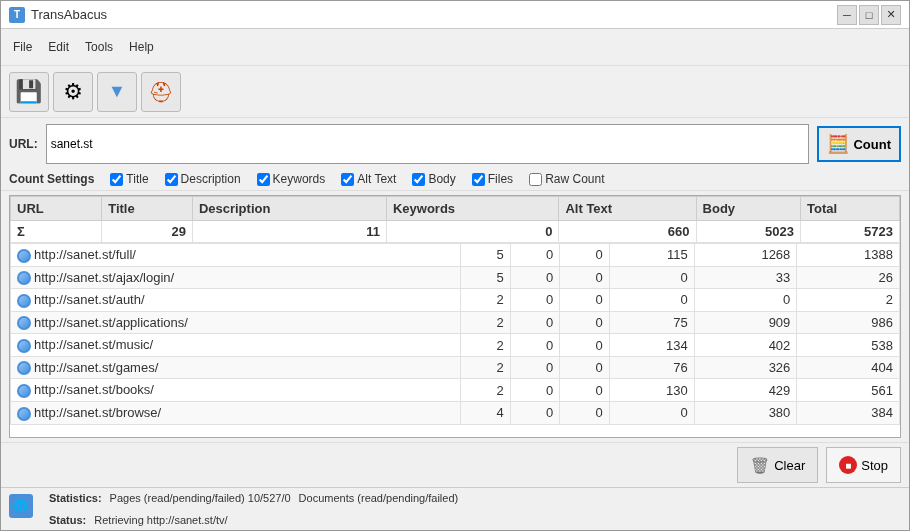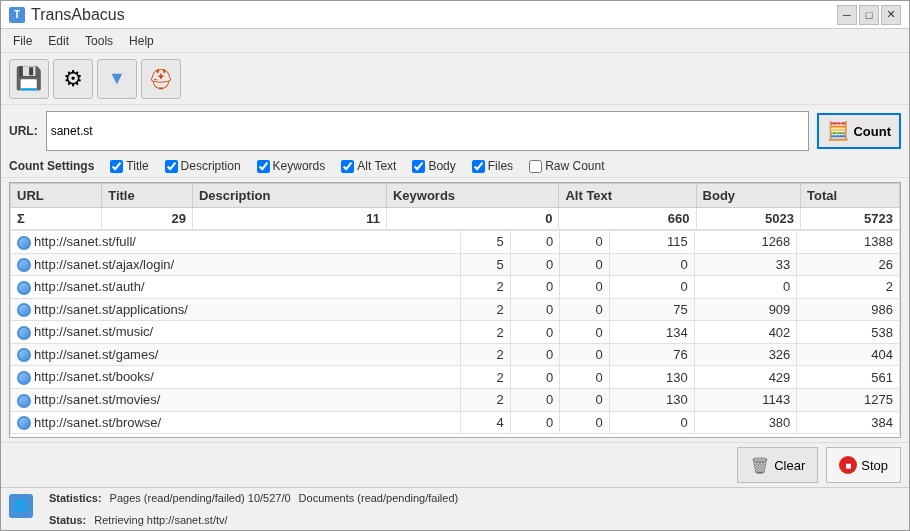--- a/index.html
+++ b/index.html
@@ -39,21 +39,21 @@
       background: #4a90d9;
       border-radius: 2px;
       display: flex;
       align-items: center;
       justify-content: center;
       color: white;
       font-size: 10px;
       font-weight: bold;
     }
     .title-bar-title {
-      font-size: 16px;
+      font-size: 13px;
       color: #333;
     }
     .title-bar-controls {
       display: flex;
       gap: 2px;
     }
     .title-bar-btn {
       width: 20px;
       height: 20px;
       background: #e0e0e0;
@@ -65,21 +65,21 @@
       font-size: 11px;
       color: #333;
     }
 
     .menu-bar {
       background: #f0f0f0;
       display: flex;
       align-items: center;
       padding: 2px 4px;
       border-bottom: 1px solid #ddd;
-      height: 24px;
+      height: 37px;
     }
     .menu-item {
       padding: 2px 8px;
       cursor: pointer;
       font-size: 12px;
       color: #333;
     }
 
     .toolbar {
       background: #f0f0f0;
@@ -452,29 +452,20 @@
               <tr>
                 <td><span class="icon-web"></span>http://sanet.st/books/</td>
                 <td class="num">2</td>
                 <td class="num">0</td>
                 <td class="num">0</td>
                 <td class="num">130</td>
                 <td class="num">429</td>
                 <td class="num">561</td>
               </tr>
               <tr>
-                <td><span class="icon-web"></span>http://sanet.st/movies/</td>
-                <td class="num">2</td>
-                <td class="num">0</td>
-                <td class="num">0</td>
-                <td class="num">130</td>
-                <td class="num">1143</td>
-                <td class="num">1275</td>
-              </tr>
-              <tr>
                 <td><span class="icon-web"></span>http://sanet.st/browse/</td>
                 <td class="num">4</td>
                 <td class="num">0</td>
                 <td class="num">0</td>
                 <td class="num">0</td>
                 <td class="num">380</td>
                 <td class="num">384</td>
               </tr>
             </tbody>
         </table>

